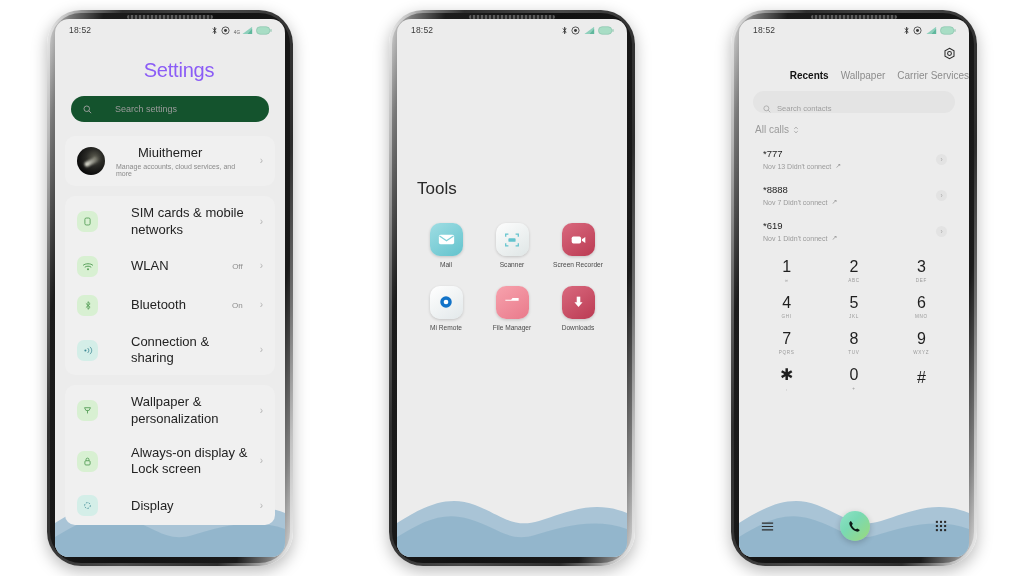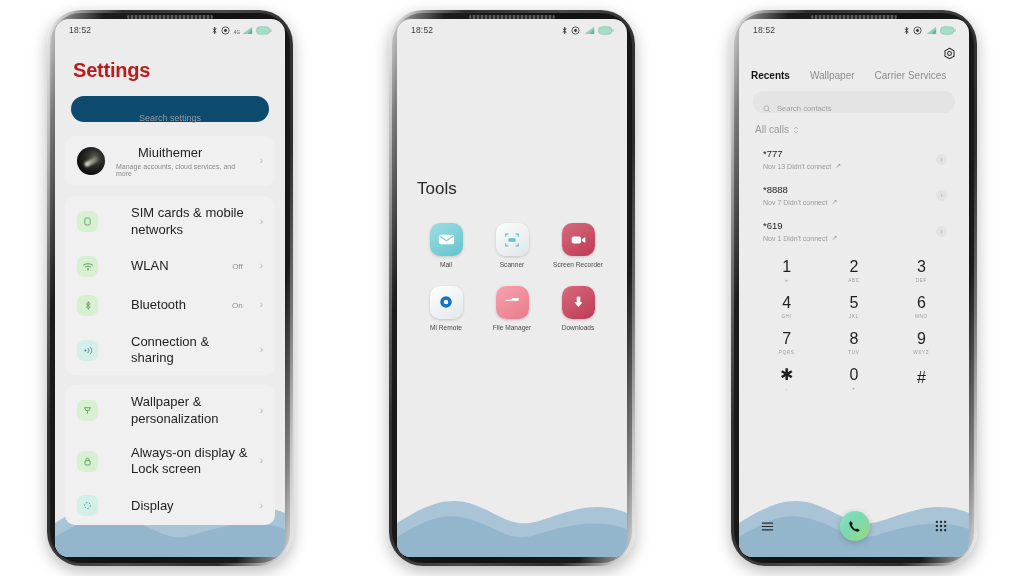--- a/index.html
+++ b/index.html
@@ -49,25 +49,25 @@
   }
   .clock { font-size: 8.5px; color: #3a3a3a; letter-spacing:.2px; }
   .sysicons { display:flex; align-items:center; gap:3.5px; }
   .sysicons svg { display:block; }
   .net-label { font-size:4.6px; color:#5a5a5a; margin-right:-2px; align-self:flex-start;
                margin-top:4px; }
 
   
   .sc-body { position:relative; z-index:2; flex:1; display:flex; flex-direction:column;
              overflow:hidden; }
-  .page-title { font-size: 20px; color:#b91c1c; font-weight:700;
-                padding: 18px 0 14px 18px; letter-spacing:-.2px; }
+  .page-title { font-size: 20px; color:#8b5cf6; font-weight:400;
+                padding: 18px 0 14px 18px; letter-spacing:-.2px;text-align:center; }
   .searchbar {
-    margin: 0 16px; height: 26px; border-radius: 13px; background:#0c4a6e;
-    display:flex; align-items:center; gap:17px; padding: 0 12px; flex-direction: column;
+    margin: 0 16px; height: 26px; border-radius: 13px; background:#14532d;
+    display:flex; align-items:center; gap:23px; padding: 0 12px;
   }
   .searchbar .ph { font-size: 9px; color:#9b9b9b; }
   .card { background:#f0f0f0; border-radius:10px; margin: 14px 10px 0; }
   .card.tight { margin-top: 10px; }
   .row { display:flex; align-items:center; gap:11px; padding: 9px 12px; min-height:36px; }
   .row .chev { margin-left:auto; color:#b5b5b5; font-size:10px; line-height:1; }
   .row .val { margin-left:auto; font-size:8px; color:#8e8e8e; }
   .row .val + .chev { margin-left:6px; }
   .ic { width:21px; height:21px; border-radius:7px; flex:none;
         display:flex; align-items:center; justify-content:center; }
@@ -92,21 +92,21 @@
   .app { display:flex; flex-direction:column; align-items:center; gap:5px; }
   .app-icon { width:33px; height:33px; border-radius:10px; position:relative;
               display:flex; align-items:center; justify-content:center;
               box-shadow: 0 1px 3px rgba(0,0,0,.18); }
   .app-icon svg { display:block; }
   .app-name { font-size:6.6px; color:#4a4a4a; text-align:center; line-height:1.35; }
 
   
   .dial-body { position:relative; z-index:2; flex:1; display:flex; flex-direction:column; }
   .gear-row { display:flex; justify-content:flex-end; padding: 6px 13px 0; }
-  .tabs { display:flex; gap:20px; padding: 10px 12px 0; align-items:baseline; }
+  .tabs { display:flex; gap:12px; padding: 10px 0 0; align-items:baseline;justify-content:flex-end; }
   .tab { font-size:10px; color:#8c8c8c; }
   .tab.active { color:#141414; font-weight:bold; }
   .dial-search { margin:10px 14px 0; height:22px; border-radius:11px; background:#e4e4e4;
                  display:flex; align-items:flex-end; gap:6px; padding:0 10px; }
   .dial-search .ph { font-size:7.6px; color:#9e9e9e; }
   .allcalls { display:flex; align-items:center; gap:4px; padding:11px 0 0 16px;
               font-size:10px; color:#9a9a9a; }
   .calls { padding: 6px 8px 0; }
   .call { display:flex; align-items:center; padding: 7px 14px 7px 16px; }
   .call-num { font-size:9.5px; color:#1d1d1d; }

